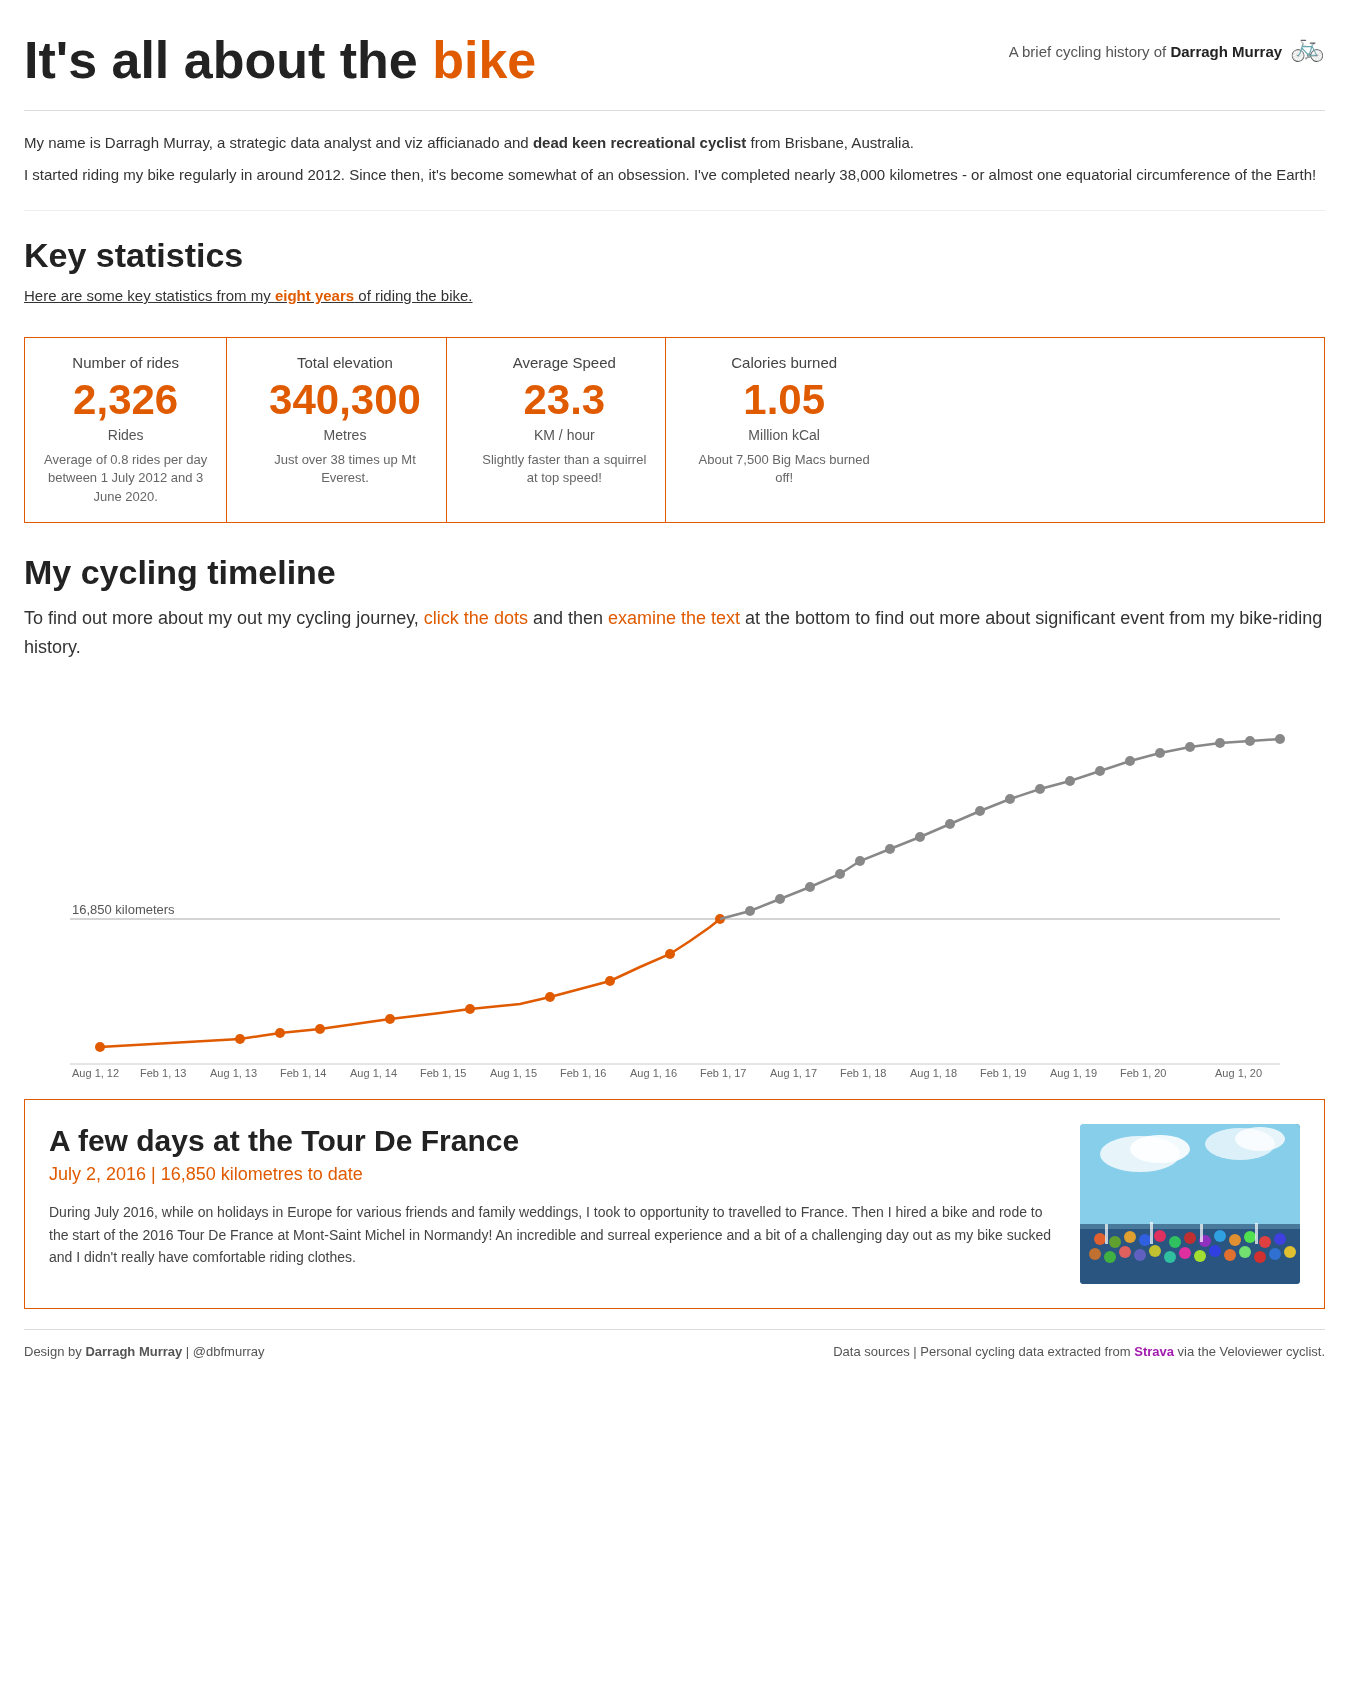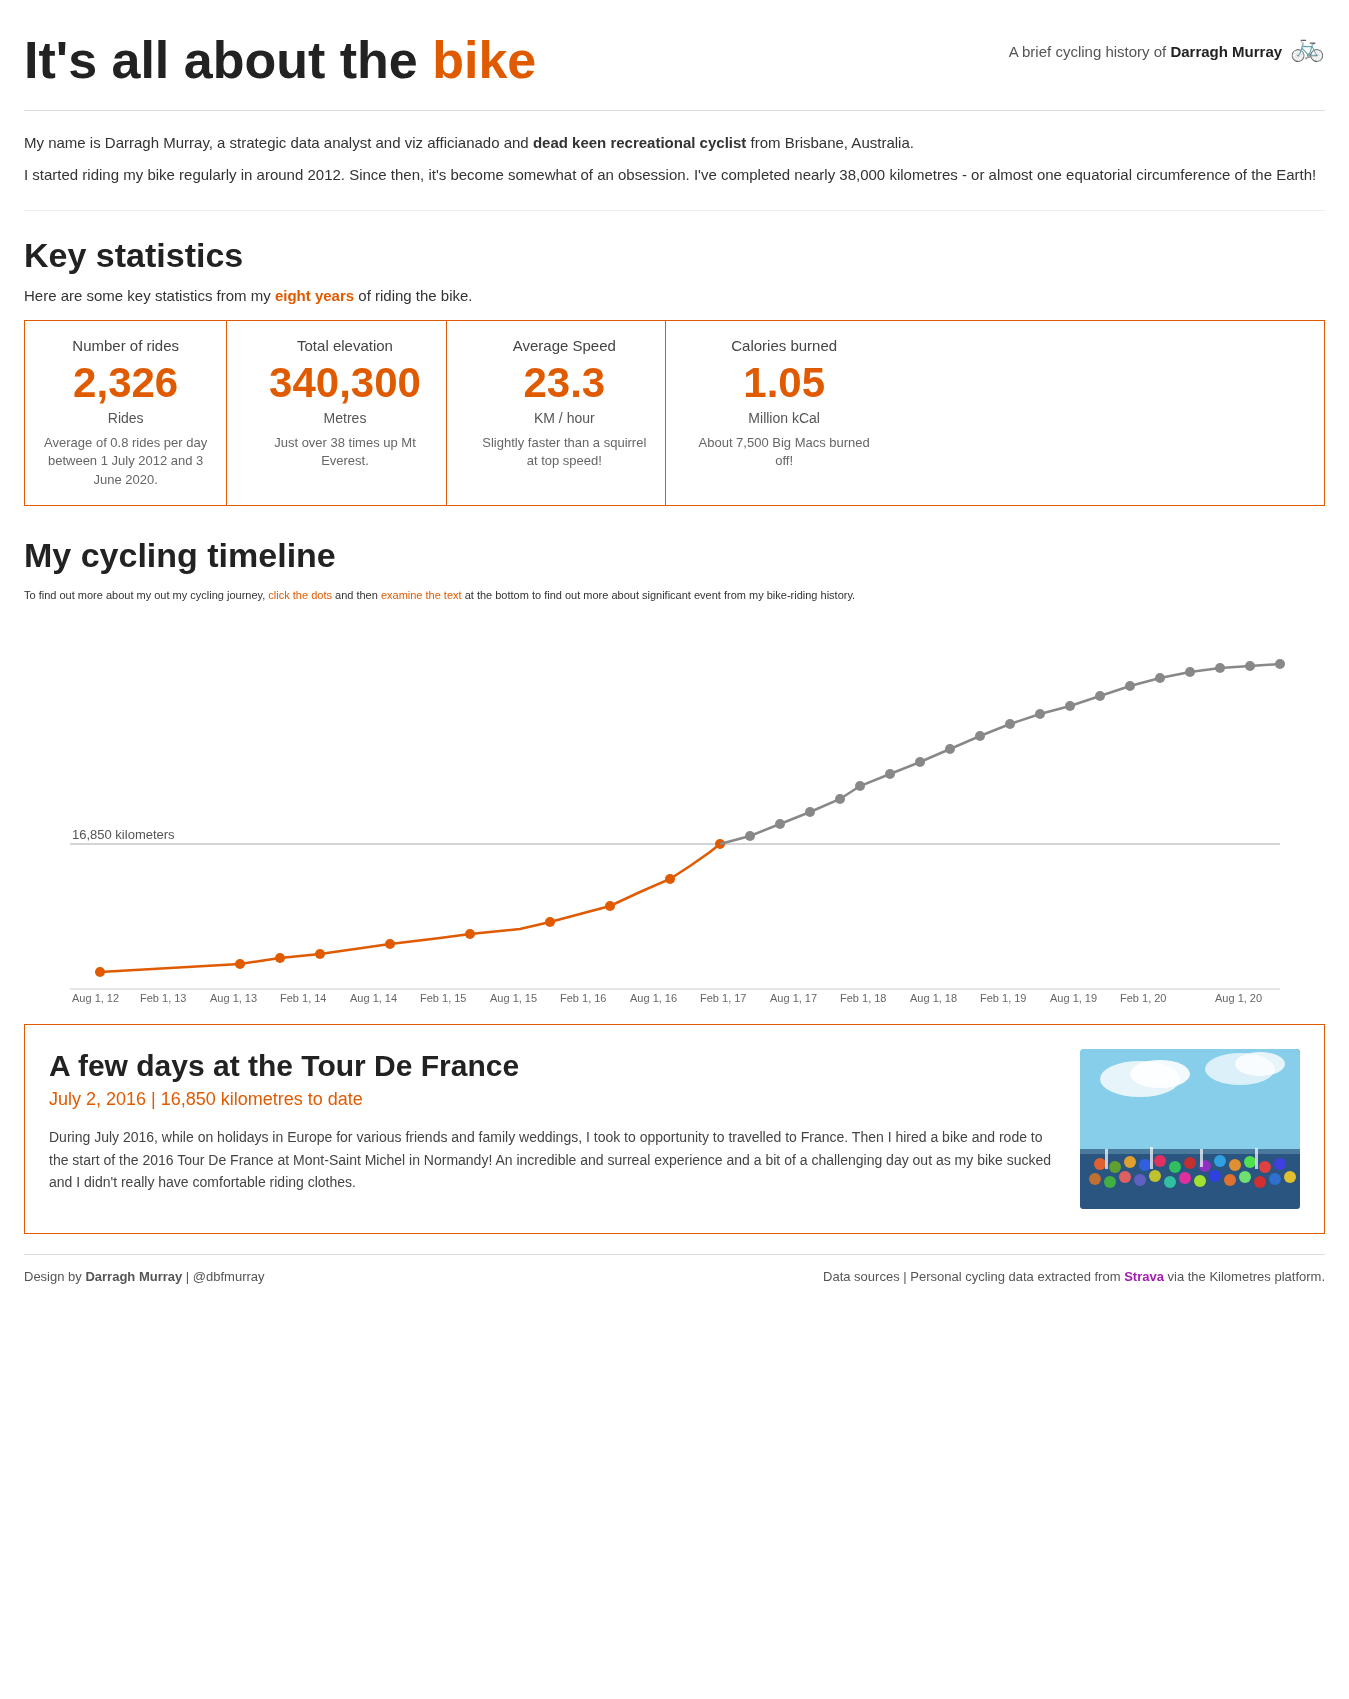--- a/index.html
+++ b/index.html
@@ -53,21 +53,22 @@
     
     .section-heading {
       font-size: 34px;
       font-weight: bold;
       color: #222;
       margin-bottom: 12px;
     }
     
     .key-stats-intro {
       font-size: 15px;
-      margin-bottom: 16px;
+      margin-bottom: 33px;
+      text-decoration: underline;
     }
     .key-stats-intro .highlight {
       color: #e05a00;
       font-weight: bold;
     }
     .stats-grid {
       display: grid;
       grid-template-columns: repeat(6, 1fr);
       gap: 17px;
       border: 1px solid #e05a00;
@@ -104,22 +105,22 @@
     .stat-desc {
       font-size: 13px;
       color: #666;
       line-height: 1.4;
     }
     
     .timeline-section {
       margin-bottom: 20px;
     }
     .timeline-intro {
-      font-size: 11px;
-      margin-bottom: 20px;
+      font-size: 18px;
+      margin-bottom: 38px;
       line-height: 1.6;
     }
     .timeline-intro .clickable {
       color: #e05a00;
     }
     .timeline-intro .examine {
       color: #e05a00;
     }
     
     .chart-container {
@@ -375,17 +376,17 @@
         <rect x="175" y="99" width="3" height="21" fill="#fff" opacity="0.7"></rect>
       </svg>
     </div>
   </div>
 
   <div class="footer">
     <div>
       <span>Design by </span><strong>Darragh Murray</strong><span> | @dbfmurray</span>
     </div>
     <div>
-      <span>Data sources | Personal cycling data extracted from </span><span class="strava">Strava</span><span> via the Kilometres platform.</span>
+      <span>Data sources | Personal cycling data extracted from </span><span class="strava">Strava</span><span> via the Veloviewer cyclist.</span>
     </div>
   </div>
 
 </div>
 
 </body></html>

